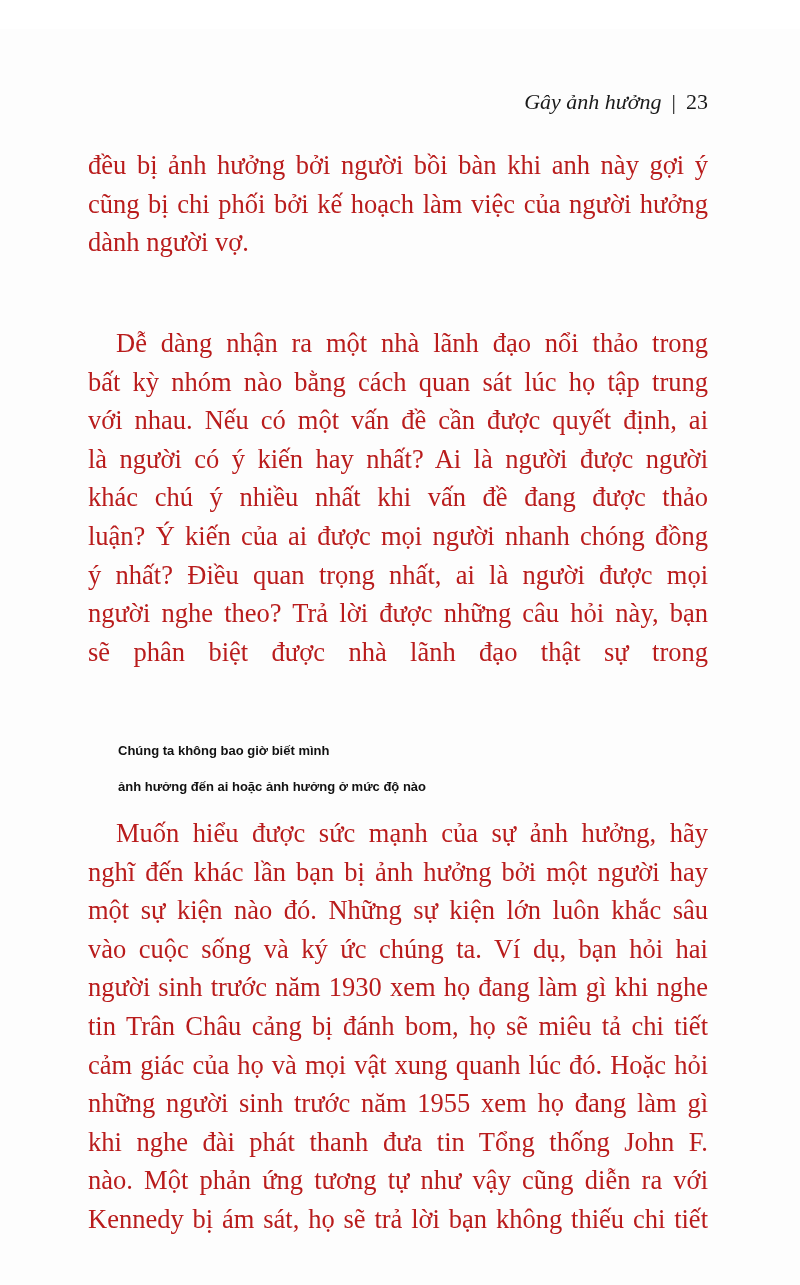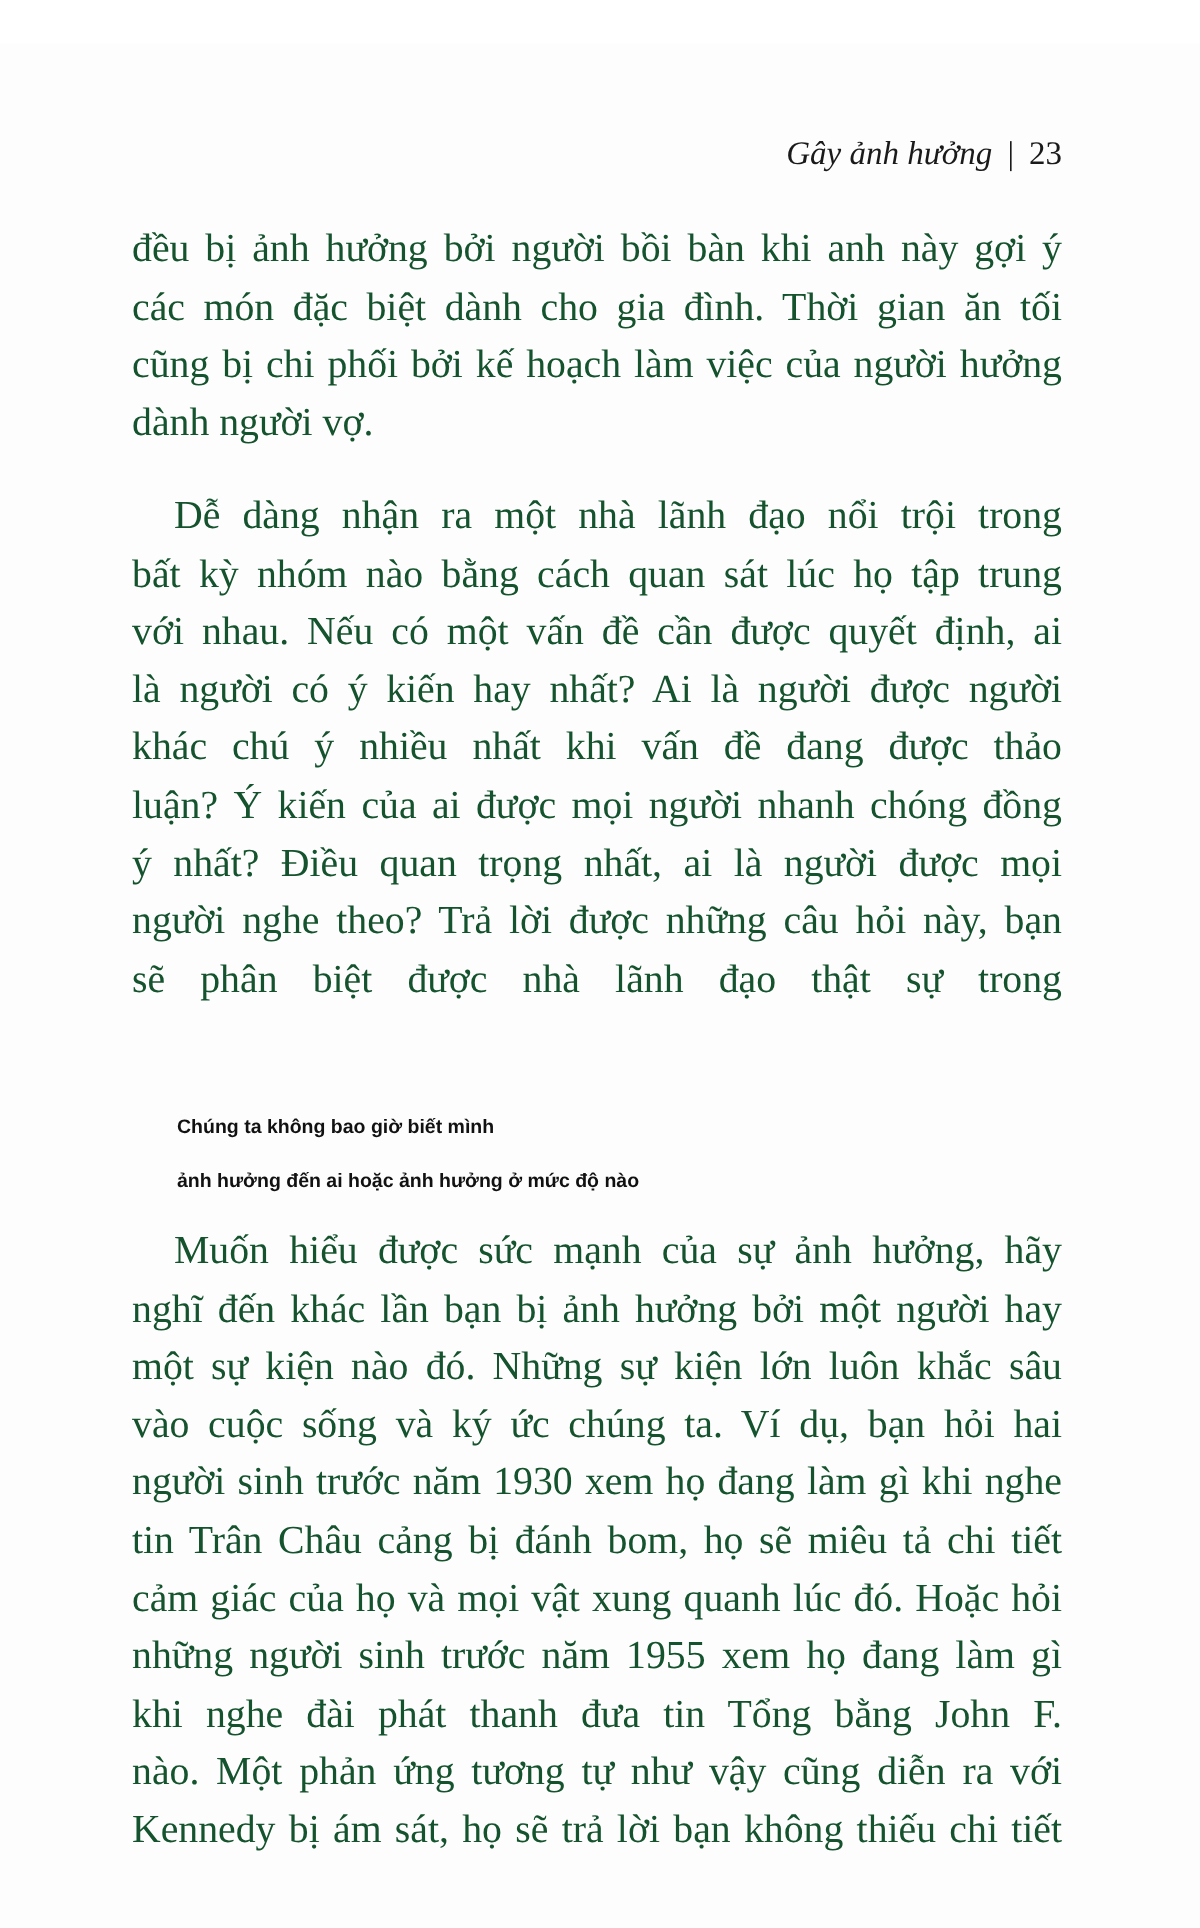--- a/index.html
+++ b/index.html
@@ -7,48 +7,47 @@
   .page { position: absolute; left: 0; top: 0; width: 800px; height: 1285px; background: #fdfdfd; margin-top: 29px; }
   .running-head {
     position: absolute; right: 92px; top: 60px;
     font-family: "Liberation Serif", serif; font-size: 22px; color: #1a1a1a;
   }
   .running-head .title { font-style: italic; }
   .running-head .sep { margin: 0 10px; }
   .body-text {
     position: absolute; left: 88px; width: 620px;
     font-family: "Liberation Serif", serif; font-size: 26.5px; line-height: 38.6px;
-    color: #14532d; text-align: justify; text-align-last: left;
+    color: #b91c1c; text-align: justify; text-align-last: left;
   }
   .heading {
     position: absolute; left: 118px; width: 600px;
     font-family: "Liberation Sans", sans-serif; font-weight: bold; font-size: 13px;
     line-height: 36px; color: #111;
   }
   .line { display: block; white-space: nowrap; text-align: justify; text-align-last: justify; }
   .line.last { text-align-last: left; }
 </style>
 </head>
 <body>
 
 <div class="page">
 
   <div class="running-head">
     <span class="title">Gây ảnh hưởng</span><span class="sep">|</span><span>23</span>
   </div>
 
   <div class="body-text" style="top:117px;">
     <span class="line">đều bị ảnh hưởng bởi người bồi bàn khi anh này gợi ý</span>
-    <span class="line">các món đặc biệt dành cho gia đình. Thời gian ăn tối</span>
     <span class="line">cũng bị chi phối bởi kế hoạch làm việc của người hưởng</span>
     <span class="line last">dành người vợ.</span>
   </div>
 
   <div class="body-text" style="top:295px;">
-    <span class="line" style="padding-left:28px;">Dễ dàng nhận ra một nhà lãnh đạo nổi trội trong</span>
+    <span class="line" style="padding-left:28px;">Dễ dàng nhận ra một nhà lãnh đạo nổi thảo trong</span>
     <span class="line">bất kỳ nhóm nào bằng cách quan sát lúc họ tập trung</span>
     <span class="line">với nhau. Nếu có một vấn đề cần được quyết định, ai</span>
     <span class="line">là người có ý kiến hay nhất? Ai là người được người</span>
     <span class="line">khác chú ý nhiều nhất khi vấn đề đang được thảo</span>
     <span class="line">luận? Ý kiến của ai được mọi người nhanh chóng đồng</span>
     <span class="line">ý nhất? Điều quan trọng nhất, ai là người được mọi</span>
     <span class="line">người nghe theo? Trả lời được những câu hỏi này, bạn</span>
     <span class="line">sẽ phân biệt được nhà lãnh đạo thật sự trong</span>
   </div>
 
@@ -59,18 +58,18 @@
 
   <div class="body-text" style="top:785px;">
     <span class="line" style="padding-left:28px;">Muốn hiểu được sức mạnh của sự ảnh hưởng, hãy</span>
     <span class="line">nghĩ đến khác lần bạn bị ảnh hưởng bởi một người hay</span>
     <span class="line">một sự kiện nào đó. Những sự kiện lớn luôn khắc sâu</span>
     <span class="line">vào cuộc sống và ký ức chúng ta. Ví dụ, bạn hỏi hai</span>
     <span class="line">người sinh trước năm 1930 xem họ đang làm gì khi nghe</span>
     <span class="line">tin Trân Châu cảng bị đánh bom, họ sẽ miêu tả chi tiết</span>
     <span class="line">cảm giác của họ và mọi vật xung quanh lúc đó. Hoặc hỏi</span>
     <span class="line">những người sinh trước năm 1955 xem họ đang làm gì</span>
-    <span class="line">khi nghe đài phát thanh đưa tin Tổng bằng John F.</span>
+    <span class="line">khi nghe đài phát thanh đưa tin Tổng thống John F.</span>
     <span class="line">nào. Một phản ứng tương tự như vậy cũng diễn ra với</span>
     <span class="line">Kennedy bị ám sát, họ sẽ trả lời bạn không thiếu chi tiết</span>
   </div>
 
 </div>
 
 </body></html>

